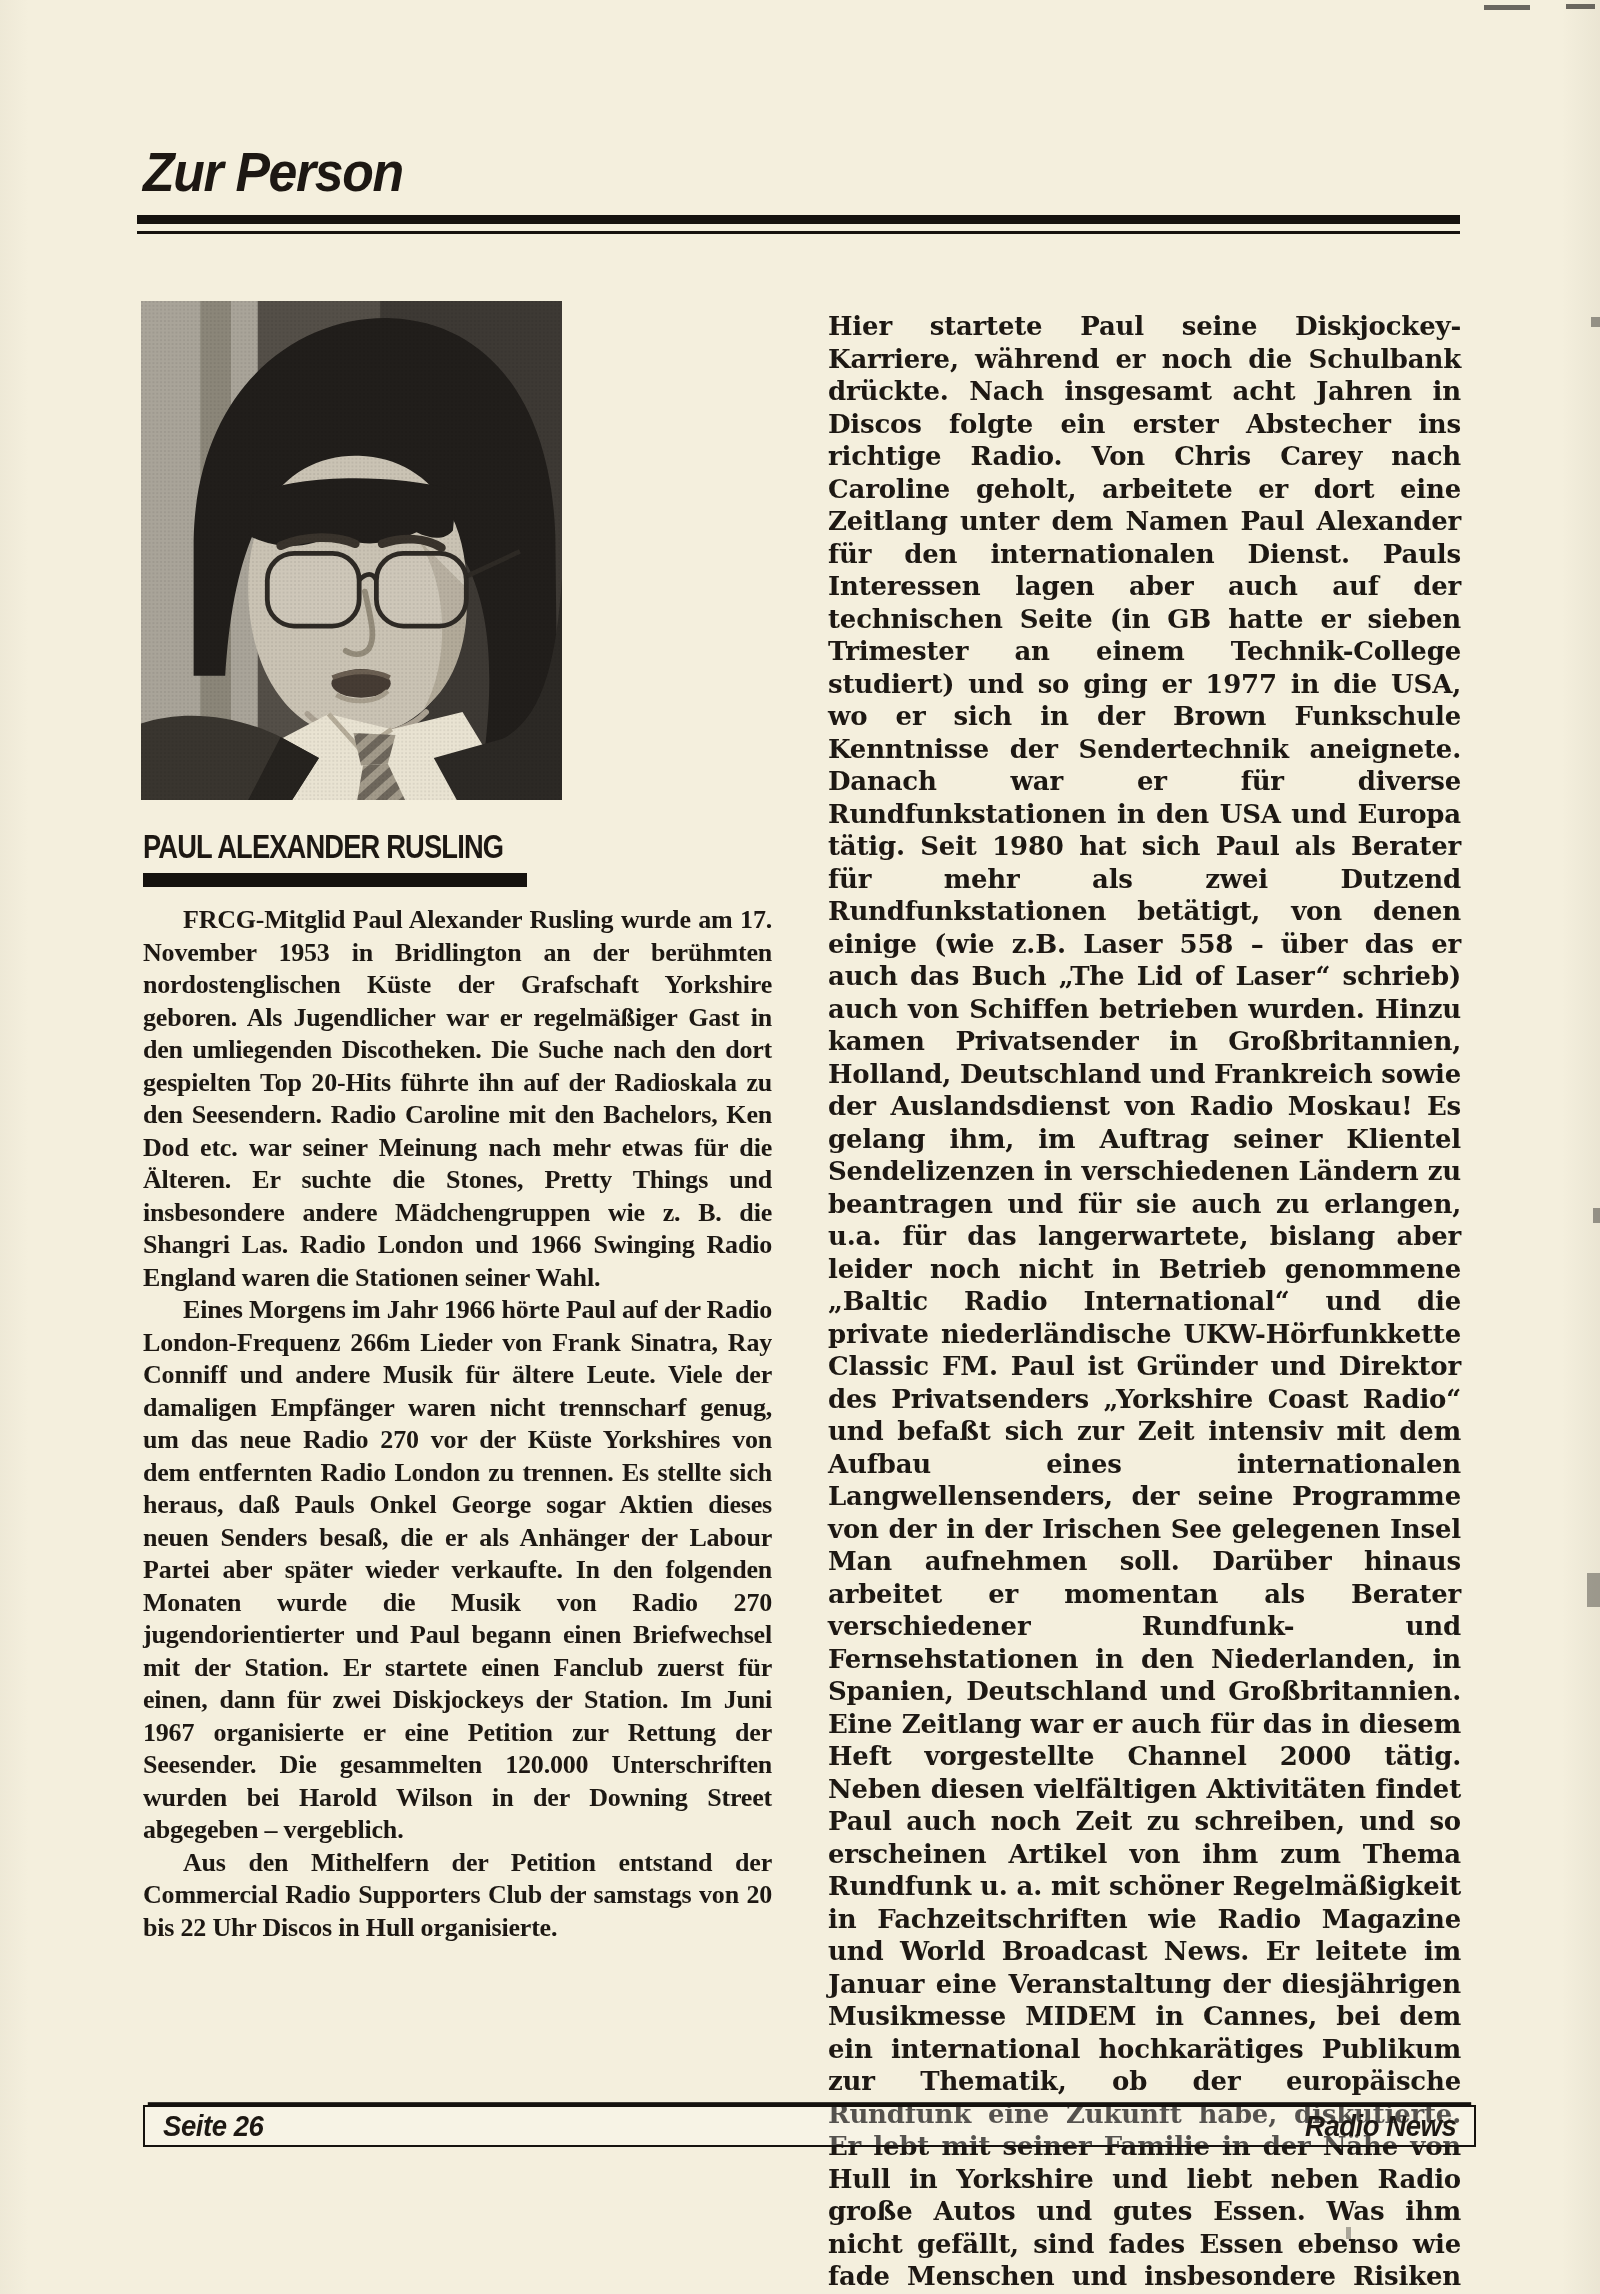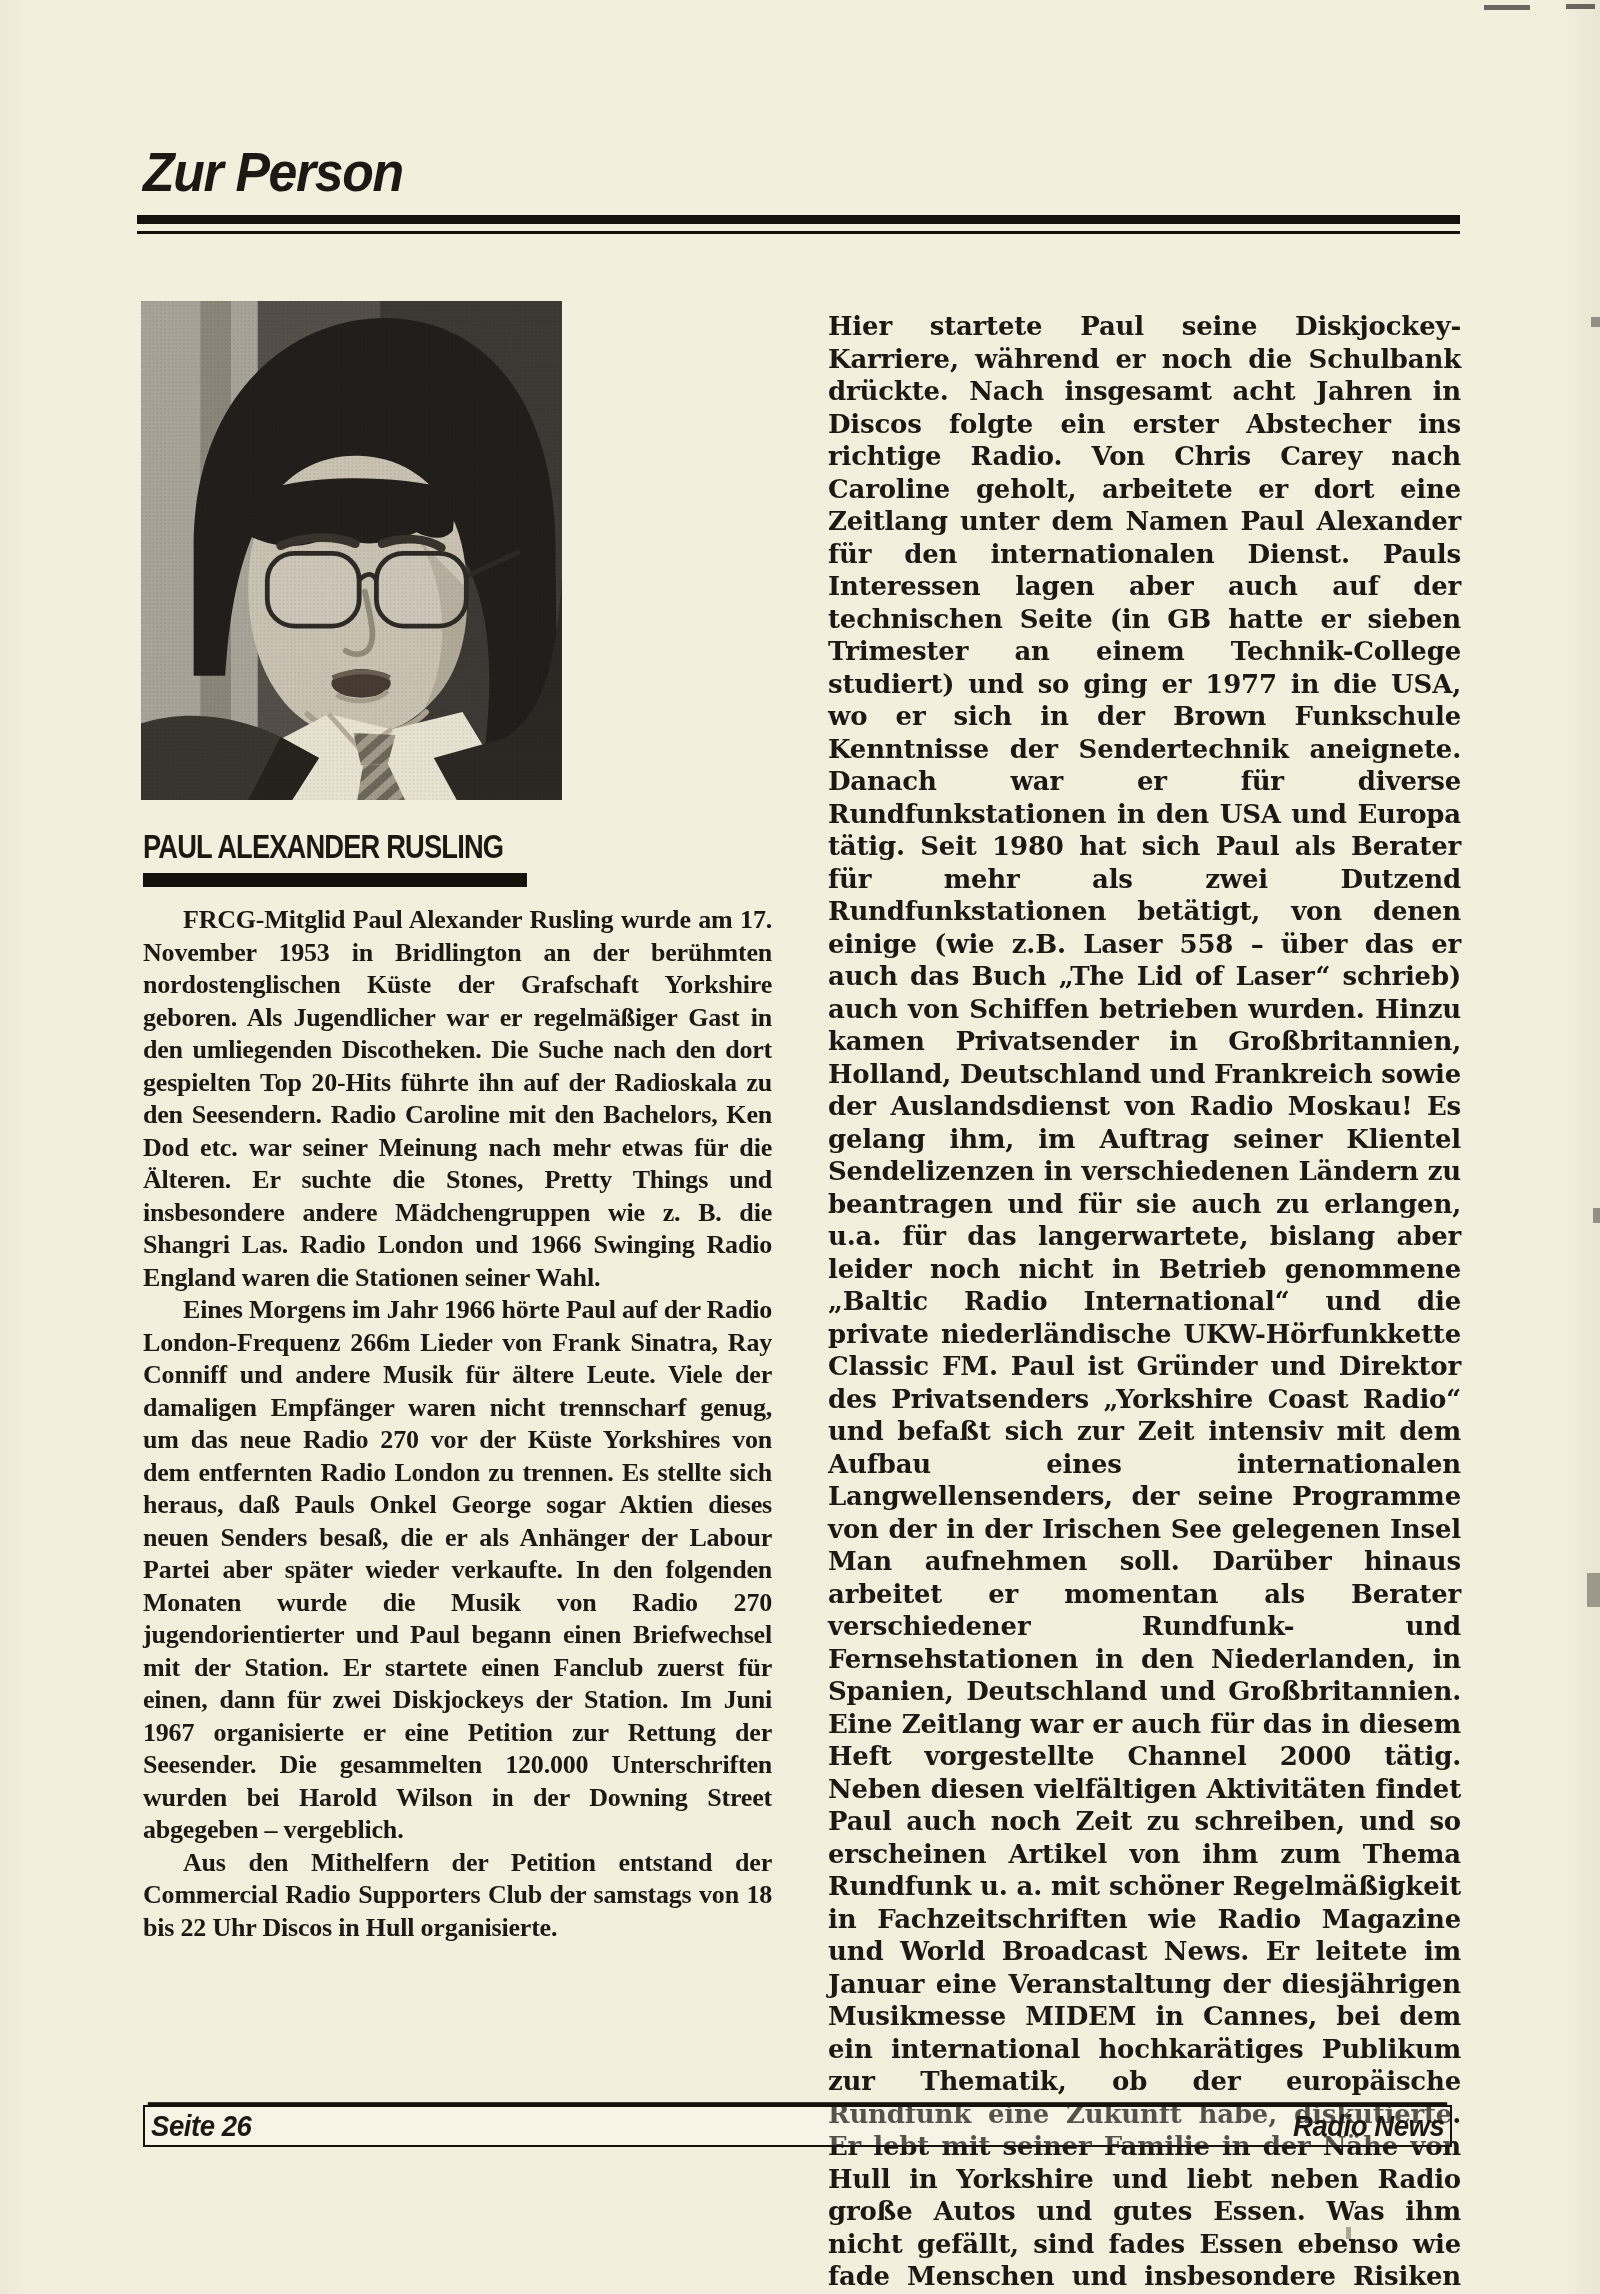--- a/index.html
+++ b/index.html
@@ -62,21 +62,21 @@
   .col p { margin: 0; }
   .col p.indent { text-indent: 40px; font-family: Liberation Serif, serif; }
 
   
   .footer-bar {
     position: absolute; left: 143px; top: 2105px; width: 1293px; height: 38px;
     border: 2.9px solid #15120e;
     box-shadow: 0 -7.6px 0 -4.8px #15120e;     
     background: rgba(255,255,255,0.25);
     display: flex; align-items: center; justify-content: space-between;
-    padding: 0 6px; box-sizing: content-box;
+    padding: 0 18px; box-sizing: content-box;
   }
   .footer-text {
     font-family: "Liberation Sans", sans-serif;
     font-weight: bold; font-style: italic;
     font-size: 29px; letter-spacing: -0.5px;
     color: var(--ink, #1d1813);
     transform: scaleX(0.95);
   }
   .footer-text.left  { transform-origin: left center; }
   .footer-text.right { transform-origin: right center; }
@@ -146,21 +146,21 @@
       <rect x="0" y="0" width="440" height="522" fill="url(#dots)" opacity="0.15"></rect>
     </svg>
   </figure>
 
   <div class="article-heading">PAUL ALEXANDER RUSLING</div>
   <div class="heading-underline"></div>
 
   <div class="col col-left">
     <p class="indent">FRCG-Mitglid Paul Alexander Rusling wurde am 17. November 1953 in Bridlington an der berühmten nordostenglischen Küste der Grafschaft Yorkshire geboren. Als Jugendlicher war er regelmäßiger Gast in den umliegenden Discotheken. Die Suche nach den dort gespielten Top 20-Hits führte ihn auf der Radioskala zu den Seesendern. Radio Caroline mit den Bachelors, Ken Dod etc. war seiner Meinung nach mehr etwas für die Älteren. Er suchte die Stones, Pretty Things und insbesondere andere Mädchengruppen wie z. B. die Shangri Las. Radio London und 1966 Swinging Radio England waren die Stationen seiner Wahl.</p>
     <p class="indent">Eines Morgens im Jahr 1966 hörte Paul auf der Radio London-Frequenz 266m Lieder von Frank Sinatra, Ray Conniff und andere Musik für ältere Leute. Viele der damaligen Empfänger waren nicht trennscharf genug, um das neue Radio 270 vor der Küste Yorkshires von dem entfernten Radio London zu trennen. Es stellte sich heraus, daß Pauls Onkel George sogar Aktien dieses neuen Senders besaß, die er als Anhänger der Labour Partei aber später wieder verkaufte. In den folgenden Monaten wurde die Musik von Radio 270 jugendorientierter und Paul begann einen Briefwechsel mit der Station. Er startete einen Fanclub zuerst für einen, dann für zwei Diskjockeys der Station. Im Juni 1967 organisierte er eine Petition zur Rettung der Seesender. Die gesammelten 120.000 Unterschriften wurden bei Harold Wilson in der Downing Street abgegeben – vergeblich.</p>
-    <p class="indent">Aus den Mithelfern der Petition entstand der Commercial Radio Supporters Club der samstags von 18 bis 22 Uhr Discos in Hull organisierte.</p>
+    <p class="indent">Aus den Mithelfern der Petition entstand der Commercial Radio Supporters Club der samstags von 20 bis 22 Uhr Discos in Hull organisierte.</p>
   </div>
 
   <div class="col col-right">
     <p>Hier startete Paul seine Diskjockey-Karriere, während er noch die Schulbank drückte. Nach insgesamt acht Jahren in Discos folgte ein erster Abstecher ins richtige Radio. Von Chris Carey nach Caroline geholt, arbeitete er dort eine Zeitlang unter dem Namen Paul Alexander für den internationalen Dienst. Pauls Interessen lagen aber auch auf der technischen Seite (in GB hatte er sieben Trimester an einem Technik-College studiert) und so ging er 1977 in die USA, wo er sich in der Brown Funkschule Kenntnisse der Sendertechnik aneignete. Danach war er für diverse Rundfunkstationen in den USA und Europa tätig. Seit 1980 hat sich Paul als Berater für mehr als zwei Dutzend Rundfunkstationen betätigt, von denen einige (wie z.B. Laser 558 – über das er auch das Buch „The Lid of Laser“ schrieb) auch von Schiffen betrieben wurden. Hinzu kamen Privatsender in Großbritannien, Holland, Deutschland und Frankreich sowie der Auslandsdienst von Radio Moskau! Es gelang ihm, im Auftrag seiner Klientel Sendelizenzen in verschiedenen Ländern zu beantragen und für sie auch zu erlangen, u.a. für das langerwartete, bislang aber leider noch nicht in Betrieb genommene „Baltic Radio International“ und die private niederländische UKW-Hörfunkkette Classic FM. Paul ist Gründer und Direktor des Privatsenders „Yorkshire Coast Radio“ und befaßt sich zur Zeit intensiv mit dem Aufbau eines internationalen Langwellensenders, der seine Programme von der in der Irischen See gelegenen Insel Man aufnehmen soll. Darüber hinaus arbeitet er momentan als Berater verschiedener Rundfunk- und Fernsehstationen in den Niederlanden, in Spanien, Deutschland und Großbritannien. Eine Zeitlang war er auch für das in diesem Heft vorgestellte Channel 2000 tätig. Neben diesen vielfältigen Aktivitäten findet Paul auch noch Zeit zu schreiben, und so erscheinen Artikel von ihm zum Thema Rundfunk u. a. mit schöner Regelmäßigkeit in Fachzeitschriften wie Radio Magazine und World Broadcast News. Er leitete im Januar eine Veranstaltung der diesjährigen Musikmesse MIDEM in Cannes, bei dem ein international hochkarätiges Publikum zur Thematik, ob der europäische Rundfunk eine Zukunft habe, diskutierte. Er lebt mit seiner Familie in der Nähe von Hull in Yorkshire und liebt neben Radio große Autos und gutes Essen. Was ihm nicht gefällt, sind fades Essen ebenso wie fade Menschen und insbesondere Risiken scheuende, engstirnige Lizenzbehörden, die die rasante Weiterentwicklung der Radioszenerie grundlos aufzuhalten versuchen.</p>
 
   </div>
 
   <div class="footer-bar">
     <span class="footer-text left">Seite 26</span>
     <span class="footer-text right">Radio News</span>

